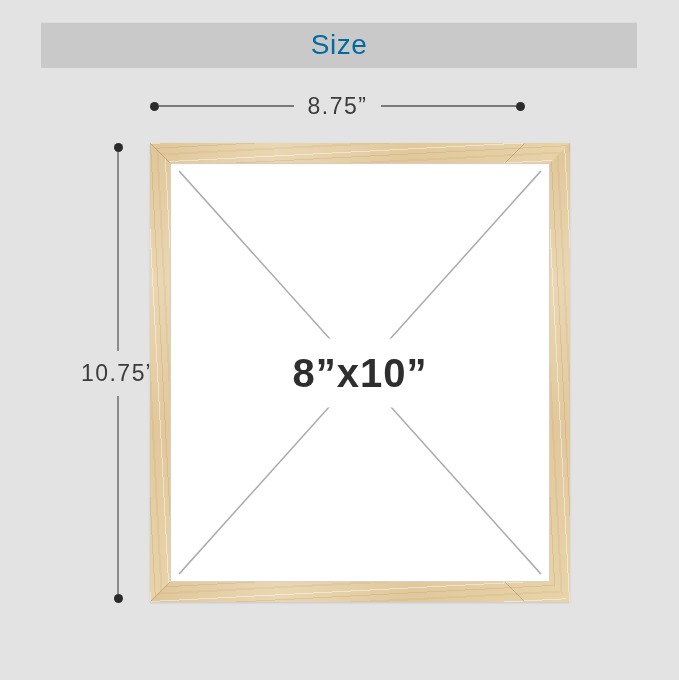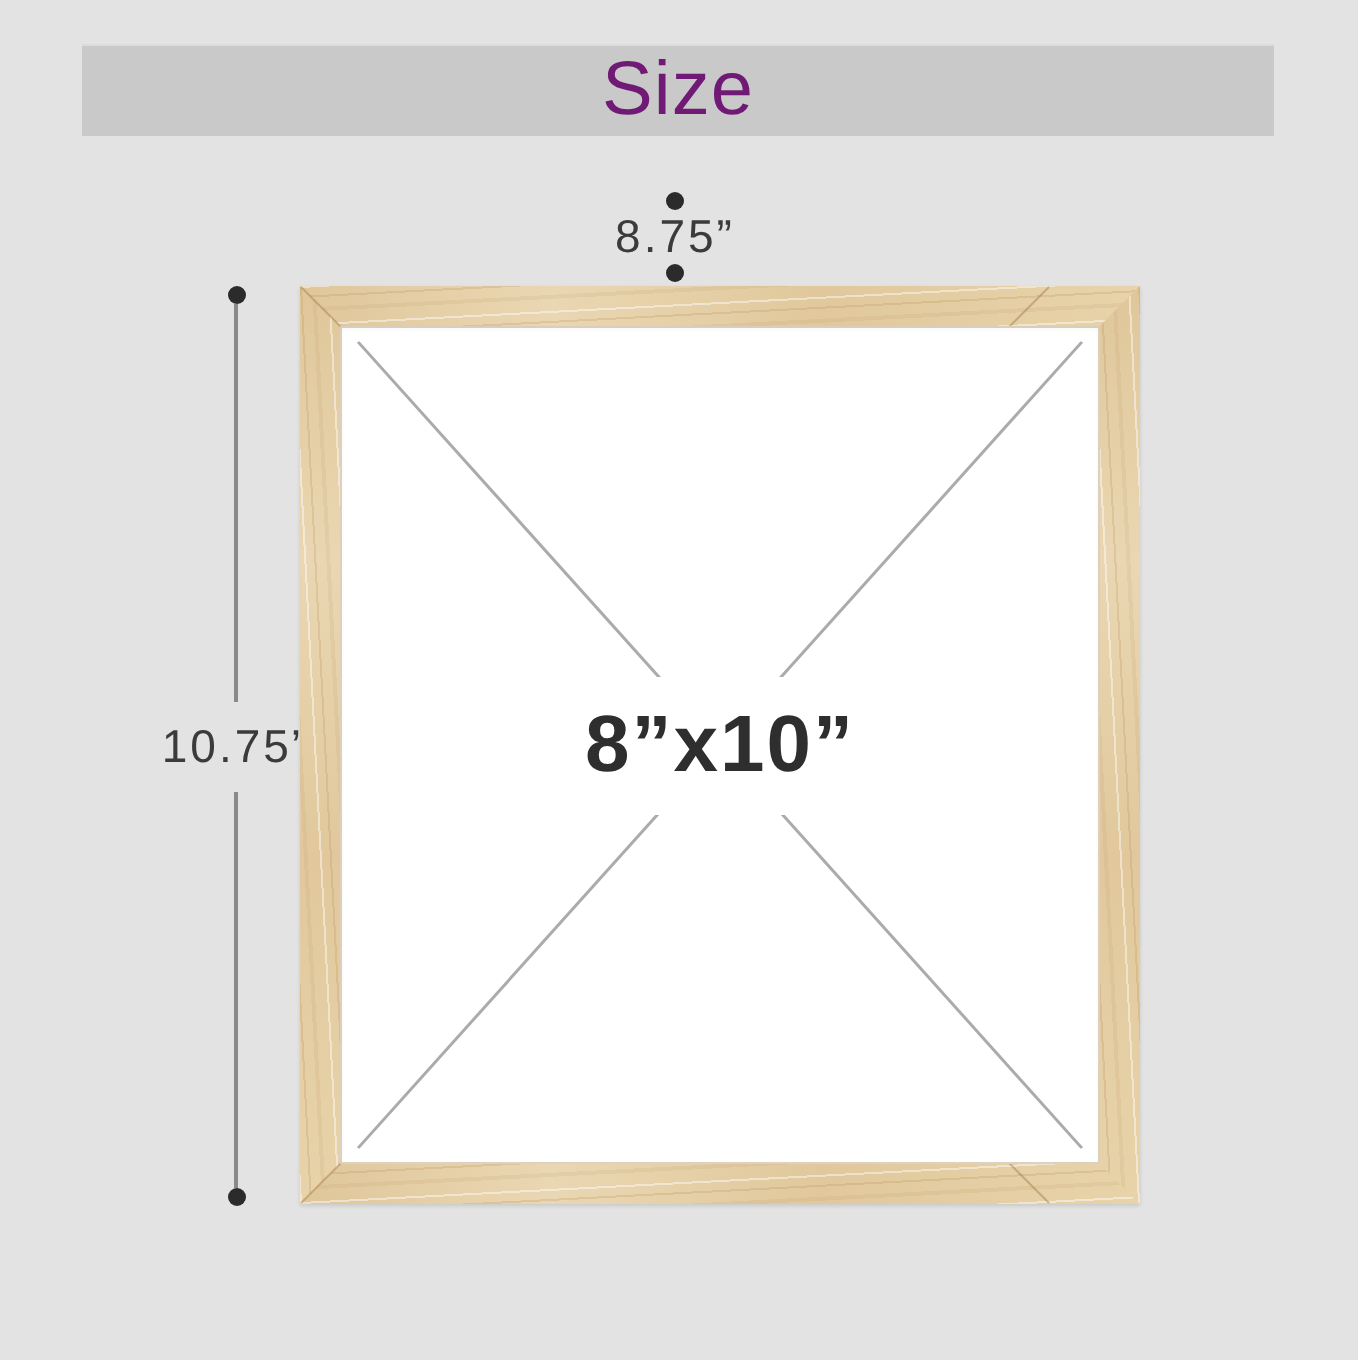--- a/index.html
+++ b/index.html
@@ -12,33 +12,33 @@
   }
 
   
   .banner{
     position:absolute;left:41px;top:22px;width:596px;height:46px;
     background:#c9c9c9;
     display:flex;align-items:center;justify-content:center;
     box-shadow:inset 0 1px 0 rgba(255,255,255,.35);
   }
   .banner h1{
-    margin:0;font-size:38px;font-weight:400;color:#701a75;letter-spacing:.5px;
+    margin:0;font-size:28px;font-weight:400;color:#0369a1;letter-spacing:.5px;
   }
 
   
   .dim-label{
     font-size:23px;color:#3b3b3b;letter-spacing:1.5px;white-space:nowrap;
   }
   .dot{
     width:9px;height:9px;border-radius:50%;background:#2b2b2b;flex:0 0 auto;
   }
   .dim-h{
     position:absolute;left:150px;top:96px;width:375px;height:20px;
-    display:flex;flex-direction:column;align-items:center;
+    display:flex;flex-direction:row;align-items:center;
   }
   .dim-h .dline{flex:1 1 auto;height:2px;background:#7a7a7a;}
   .dim-h .dim-label{margin:0 14px;}
 
   .dim-v{
     position:absolute;left:80px;top:143px;width:76px;height:460px;
     display:flex;flex-direction:column;align-items:center;
   }
   .dim-v .dline{flex:1 1 auto;width:2px;background:#8a8a8a;}
   .dim-v .dim-label{margin:9px 0;}

